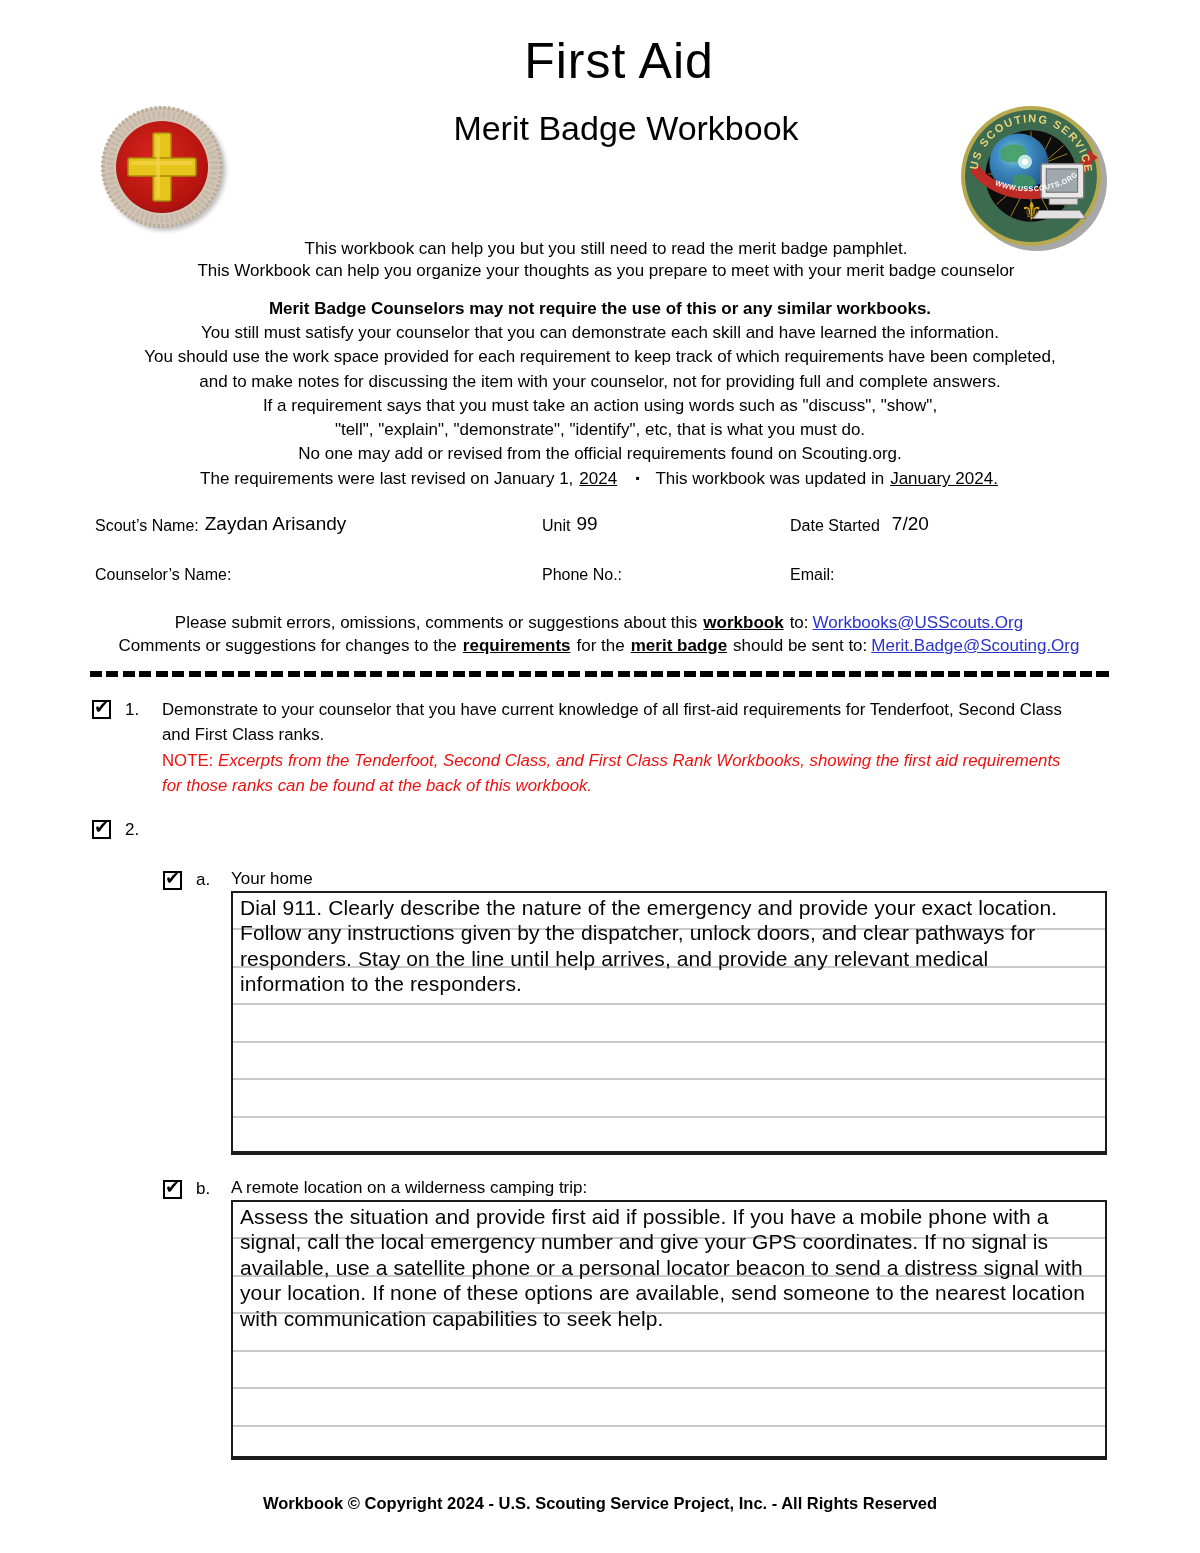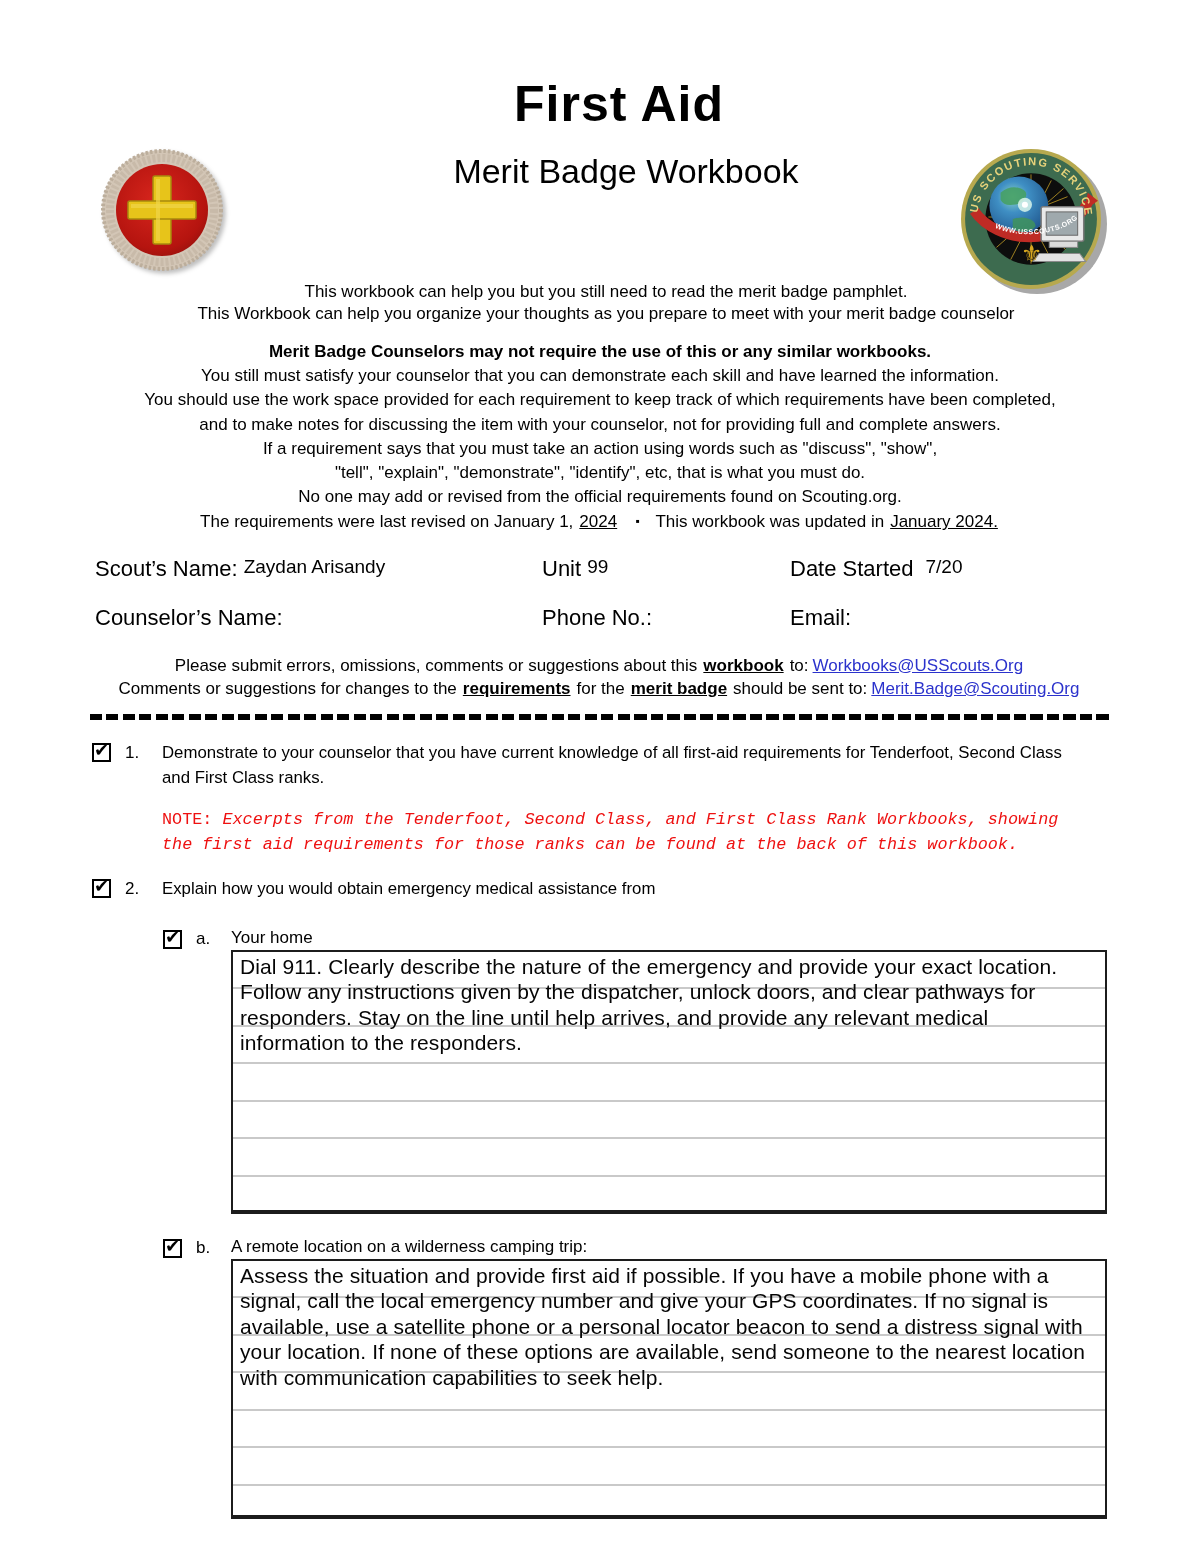--- a/index.html
+++ b/index.html
@@ -10,39 +10,39 @@
     color:#000; overflow:hidden;
   }
   .page { width:1200px; height:1553px; position:relative; }
 
   
   .header { position:relative; height:196px; }
   .badge-wrap { position:absolute; left:100px; top:72px; width:124px; height:124px;
                 filter:drop-shadow(3px 3px 2px #bfbfbf); }
   .logo-wrap  { position:absolute; left:960px; top:72px; width:142px; height:142px;
                 filter:drop-shadow(6px 5px 0 #a8a8a8); }
-  .title { text-align:center; padding-left:38px; margin-top:76px;
-           font-size:50px; line-height:56px; font-weight:bold; letter-spacing:1px; }
+  .title { text-align:center; padding-left:38px; margin-top:33px;
+           font-size:50px; line-height:56px; font-weight:normal; letter-spacing:1px; }
   .subtitle { text-align:center; padding-left:52px; margin-top:20px;
               font-size:34px; line-height:38px; font-weight:400; }
   .taglines { text-align:center; margin-top:9px; font-size:17px; line-height:22px;padding-left:12px; }
 
   
   .notice { text-align:center; margin-top:15px; font-size:17px; line-height:24.2px; }
   .notice .bold { font-weight:bold; }
   .underlined { text-decoration:underline; }
   .revision span { margin:0 2px; }
   .bullet { font-size:12px; margin:0 14px !important; vertical-align:2px; }
 
   
   .form-area { margin:21px 0 0 95px; width:1013px; }
   .form-row { display:flex; height:26px; margin-bottom:23px; }
   .fcol { display:flex; }
   .fcol1 { width:447px; } .fcol2 { width:248px; } .fcol3 { width:318px; }
-  .flabel { font-size:22px; line-height:26px; white-space:nowrap; padding-right:3px; }
+  .flabel { font-size:16px; line-height:26px; white-space:nowrap; padding-right:3px; }
   .blank { position:relative; flex:1; overflow:hidden; height:26px; }
   .blank .u { position:absolute; left:0; bottom:-3px; white-space:nowrap;
               font-size:17px; letter-spacing:0; color:#000; }
   .blank .v { position:absolute; left:3px; bottom:4px; font-size:19px; white-space:nowrap; }
   .blank .v.pad { left:9px; }
 
   
   .submit { text-align:center; margin-top:14px; font-size:17px; line-height:23.5px; }
   .submit span { margin:0 2px; }
   .submit .b { font-weight:bold; text-decoration:underline;margin-top:20px; }
@@ -54,21 +54,21 @@
 
   
   .req { display:flex; margin-left:92px; align-items:flex-start; }
   .req1 { margin-top:20px; }
   .req2 { margin-top:19px; }
   .cb { width:19px; height:19px; border:2px solid #000; position:relative;
         margin-right:14px; margin-top:3px; flex:0 0 auto; background:#fff; }
   .cb .check { position:absolute; left:0px; top:-6px; font-size:18px; font-weight:bold; }
   .num { width:37px; font-size:17px; line-height:25px; flex:0 0 auto; }
   .req-body { width:912px; font-size:16.8px; line-height:25px; }
-  .note { color:#ee1111; margin-top:17px;font-family:Liberation Mono, monospace; }
+  .note { color:#ee1111; margin-top:1px; }
   .note .note-text { font-style:italic; }
 
   .subreq { display:flex; margin-left:163px; align-items:flex-start; }
   .subreq-a { margin-top:26px; }
   .subreq-b { margin-top:22px; }
   .letter { width:35px; font-size:17px; line-height:24px; flex:0 0 auto; }
   .sub-body { width:848px; }
   .sub-label { font-size:17px; line-height:22px; }
   .answer-box { width:876px; border:2px solid #1c1c1c; border-bottom-width:4px;
                 margin-top:1px; padding:2px 7px 0 7px; overflow:hidden;
@@ -243,23 +243,20 @@
         <span class="note-text">Excerpts from the Tenderfoot, Second Class, and First Class Rank Workbooks, showing the first aid requirements for those ranks can be found at the back of this workbook.</span>
       </div>
     </div>
   </div>
 
   <div class="req req2">
     <div class="cb">
       <span class="check">✔</span>
     </div>
     <div class="num">2.</div>
-    <div class="req-body">
-      <div>Explain how you would obtain emergency medical assistance from</div>
-    </div>
   </div>
 
   <div class="subreq subreq-a">
     <div class="cb">
       <span class="check">✔</span>
     </div>
     <div class="letter">a.</div>
     <div class="sub-body">
       <div class="sub-label">Your home</div>
       <div class="answer-box box-a">

